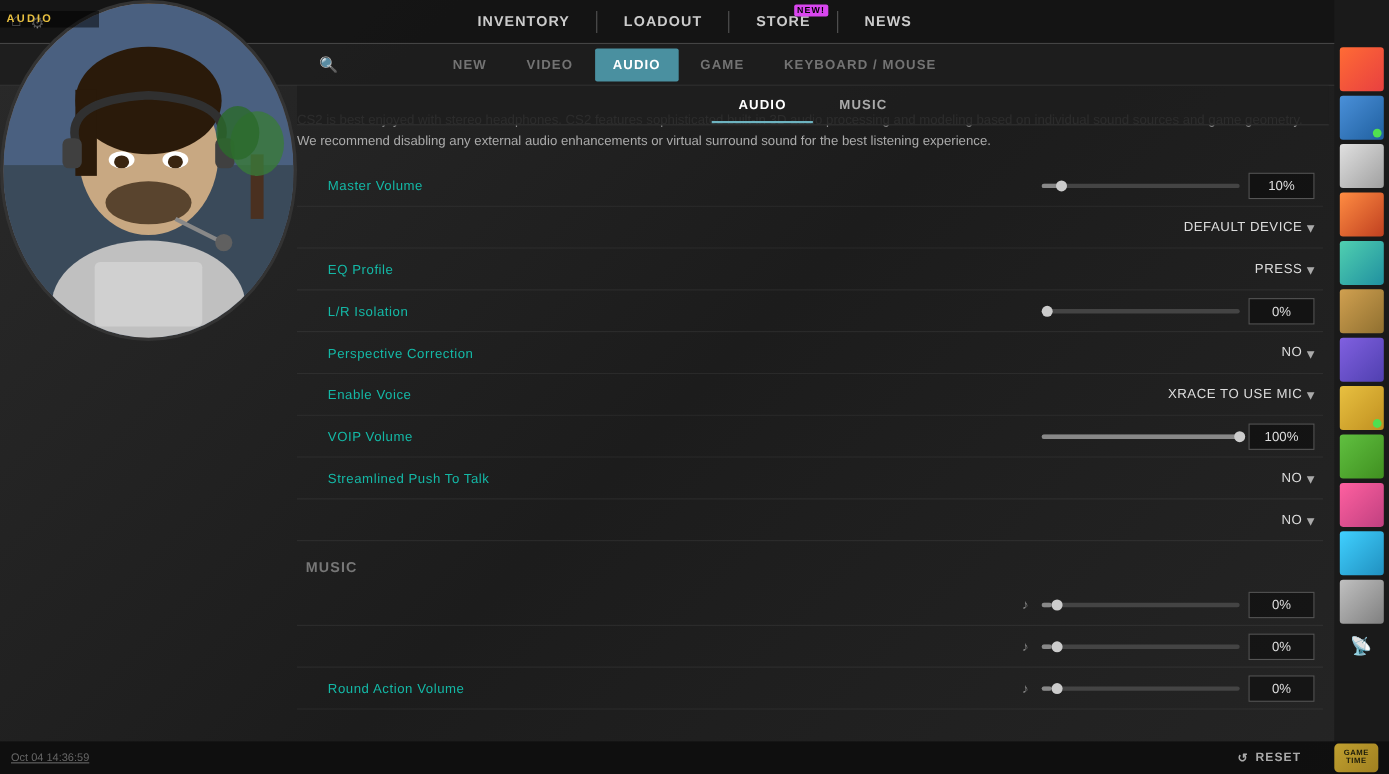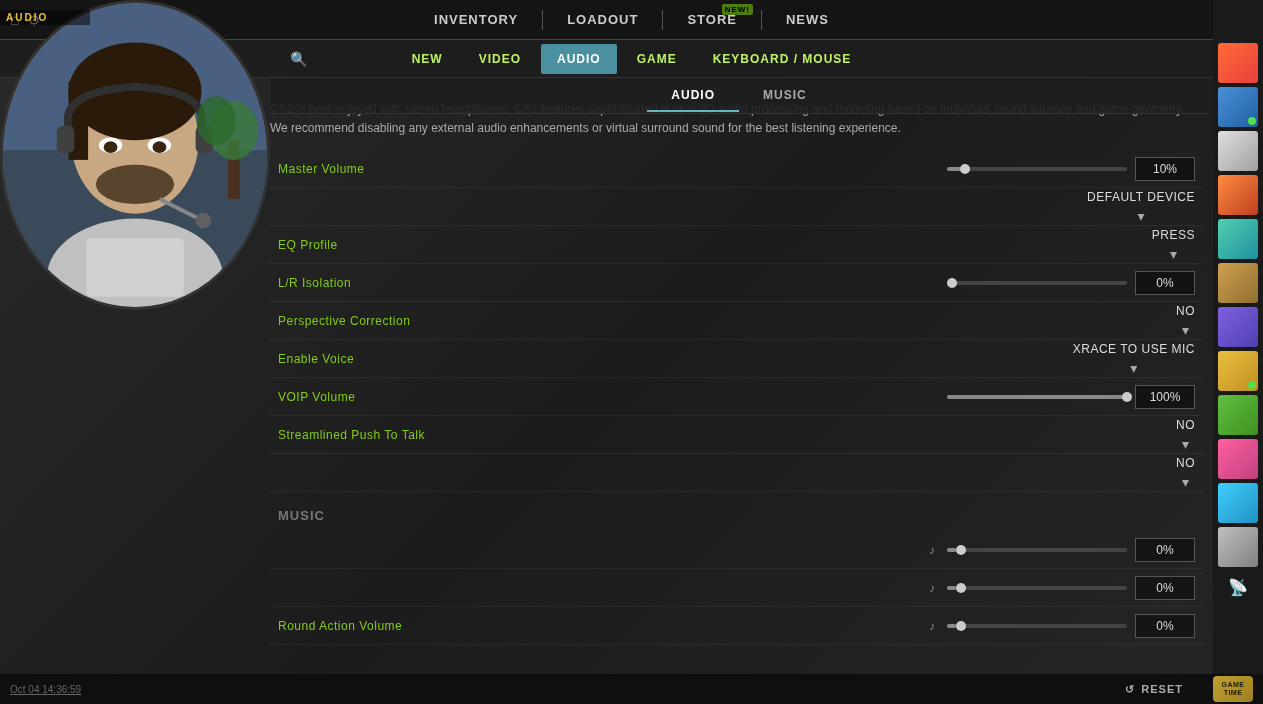--- a/index.html
+++ b/index.html
@@ -62,21 +62,21 @@
       position: relative;
     }
 
     .nav-separator {
       width: 1px;
       height: 20px;
       background: #555;
     }
 
     .nav-badge {
-      background: #4d7c0f;
+      background: #d946ef;
       color: #000;
       font-size: 8px;
       font-weight: 900;
       padding: 1px 3px;
       border-radius: 2px;
       position: absolute;
       top: 4px;
       right: 8px;
     }
 
@@ -101,21 +101,21 @@
       display: flex;
       align-items: center;
       justify-content: center;
       z-index: 100;
       gap: 4px;
       border-bottom: 1px solid #333;
     }
 
     .sub-nav-item {
       padding: 4px 16px;
-      color: #bef264;
+      color: #737373;
       font-size: 12px;
       font-weight: 600;
       letter-spacing: 1px;
       text-transform: uppercase;
       cursor: pointer;
       height: 30px;
       display: flex;
       align-items: center;
     }
 
@@ -167,23 +167,24 @@
     .settings-row {
       display: flex;
       align-items: center;
       height: 38px;
       border-bottom: 1px solid rgba(255,255,255,0.06);
       padding: 0 8px;
     }
 
     .row-label {
       flex: 0 0 300px;
-      color: #84cc16;
+      color: #14b8a6;
       font-size: 12px;
       letter-spacing: 0.5px;
+      margin-left: 20px;
     }
 
     .row-control {
       flex: 1;
       display: flex;
       align-items: center;
       justify-content: flex-end;
       gap: 8px;
     }
 
@@ -223,24 +224,23 @@
       border: 1px solid #555;
       color: #ddd;
       font-size: 12px;
       padding: 4px 10px;
       min-width: 60px;
       text-align: center;
     }
 
     .dropdown-control {
       display: flex;
-      align-items: center;
+      align-items: flex-start;
       gap: 4px;
       cursor: pointer;
-      flex-direction: column;
     }
 
     .dropdown-value {
       color: #ddd;
       font-size: 12px;
       letter-spacing: 0.5px;
     }
 
     .dropdown-arrow {
       color: #aaa;

